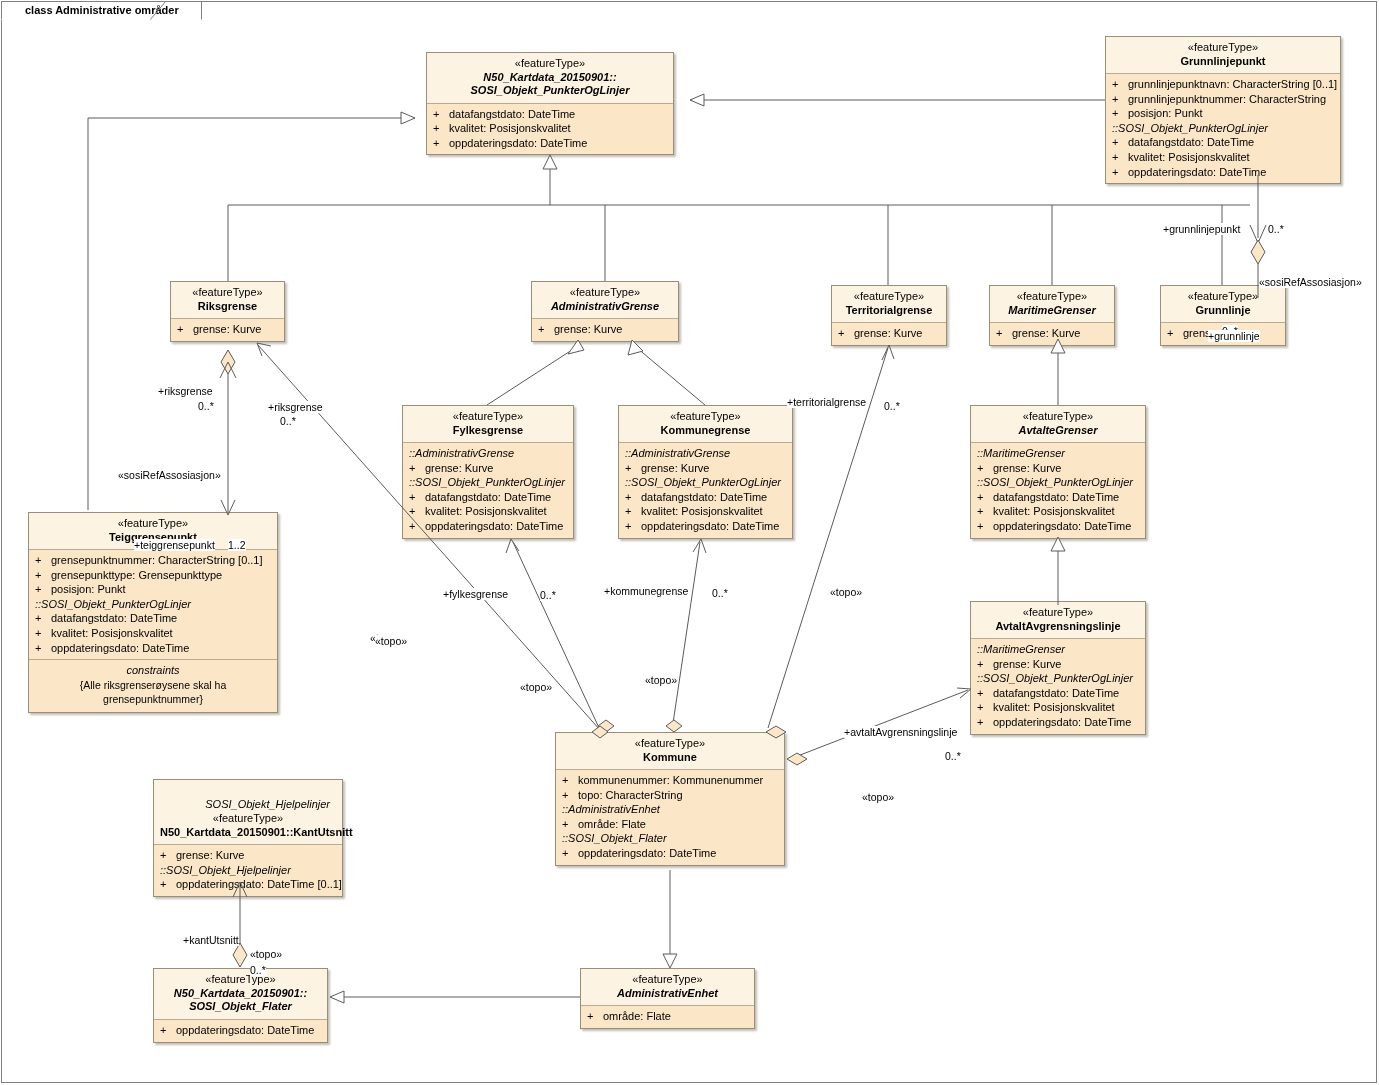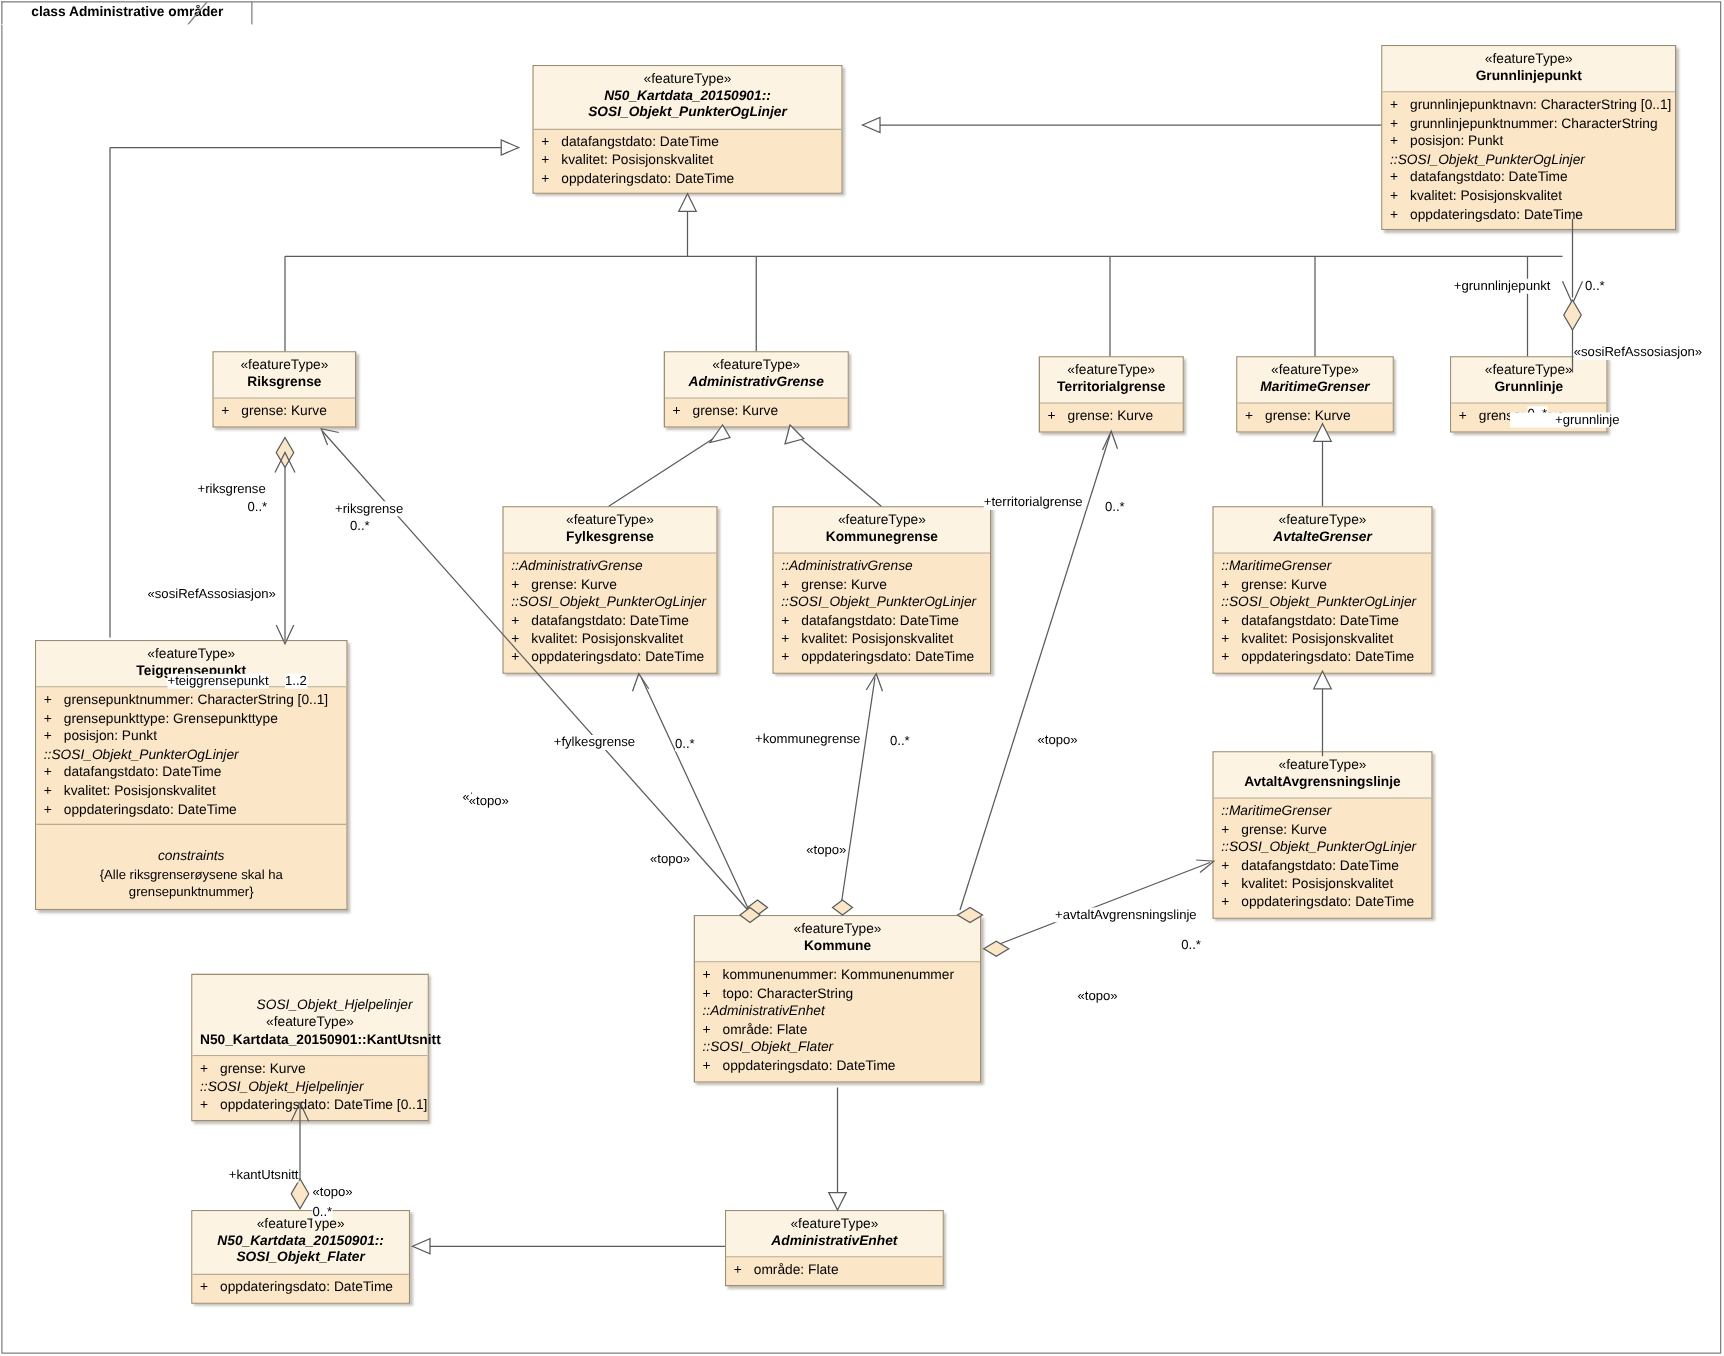--- a/index.html
+++ b/index.html
@@ -20,21 +20,21 @@
   .cls .pkgline{text-align:right;font-style:italic;font-weight:normal;padding:2px 6px 1px 6px;line-height:13px;margin-top:12px;}
   .cls .stereo{font-style:normal;font-weight:normal;}
   .cls .nm{font-weight:bold;}
   .cls .nm.abs{font-style:italic;font-weight:bold;}
   .cls .nm.qual{font-weight:bold;font-style:italic;}
   .cls .bdy{padding:3px 4px 4px 4px;line-height:14.6px;background:#fbe6c8;}
   .cls .bdy.mini{line-height:15px;}
   .cls .grp{font-style:italic;padding-left:2px;white-space:nowrap;}
   .cls .att{white-space:nowrap;padding-left:2px;}
   .cls .att .pl{display:inline-block;width:16px;}
-  .cls .cns{border-top:1px solid #b9ac95;padding:18px 4px 5px 4px;text-align:center;line-height:14.5px;background:#fbe6c8;}
+  .cls .cns{border-top:1px solid #b9ac95;padding:3px 4px 5px 4px;text-align:center;line-height:14.5px;background:#fbe6c8;}
   .cls .cns .ct{font-style:italic;}
   .cls .cns .cv{font-size:10.5px;}
 
   
   .lab{position:absolute;font-size:10.5px;color:#000;white-space:nowrap;background:#fff;line-height:12px;z-index:5;margin-top:44px;}
 
   svg#wires{position:absolute;left:0;top:0;width:1379px;height:1085px;overflow:visible;z-index:1;}
   svg#wires line, svg#wires path, svg#wires polyline{stroke:#5b5b5b;stroke-width:1;fill:none;}
   .whead{fill:#ffffff;stroke:#5b5b5b;stroke-width:1;}
   .dia{fill:#fbe6c8;stroke:#5b5b5b;stroke-width:1;}
@@ -334,21 +334,21 @@
     </div>
     <div class="bdy mini">
       <div class="att"><span class="pl">+</span><span>område: Flate</span></div>
     </div>
   </div>
 
   <div class="lab" style="left:1163px;top:179px;">+grunnlinjepunkt</div>
   <div class="lab" style="left:1268px;top:179px;">0..*</div>
   <div class="lab" style="left:1259px;top:232px;">«sosiRefAssosiasjon»</div>
   <div class="lab" style="left:1222px;top:281px;">0..*</div>
-  <div class="lab" style="left:1208px;top:286px;padding-left:36px;">+grunnlinje</div>
+  <div class="lab" style="left:1208px;top:286px;">+grunnlinje</div>
 
   <div class="lab" style="left:158px;top:341px;">+riksgrense</div>
   <div class="lab" style="left:198px;top:356px;">0..*</div>
   <div class="lab" style="left:268px;top:357px;">+riksgrense</div>
   <div class="lab" style="left:280px;top:371px;">0..*</div>
   <div class="lab" style="left:118px;top:425px;">«sosiRefAssosiasjon»</div>
   <div class="lab" style="left:134px;top:495px;">+teiggrensepunkt</div>
   <div class="lab" style="left:228px;top:495px;">1..2</div>
 
   <div class="lab" style="left:787px;top:352px;">+territorialgrense</div>

